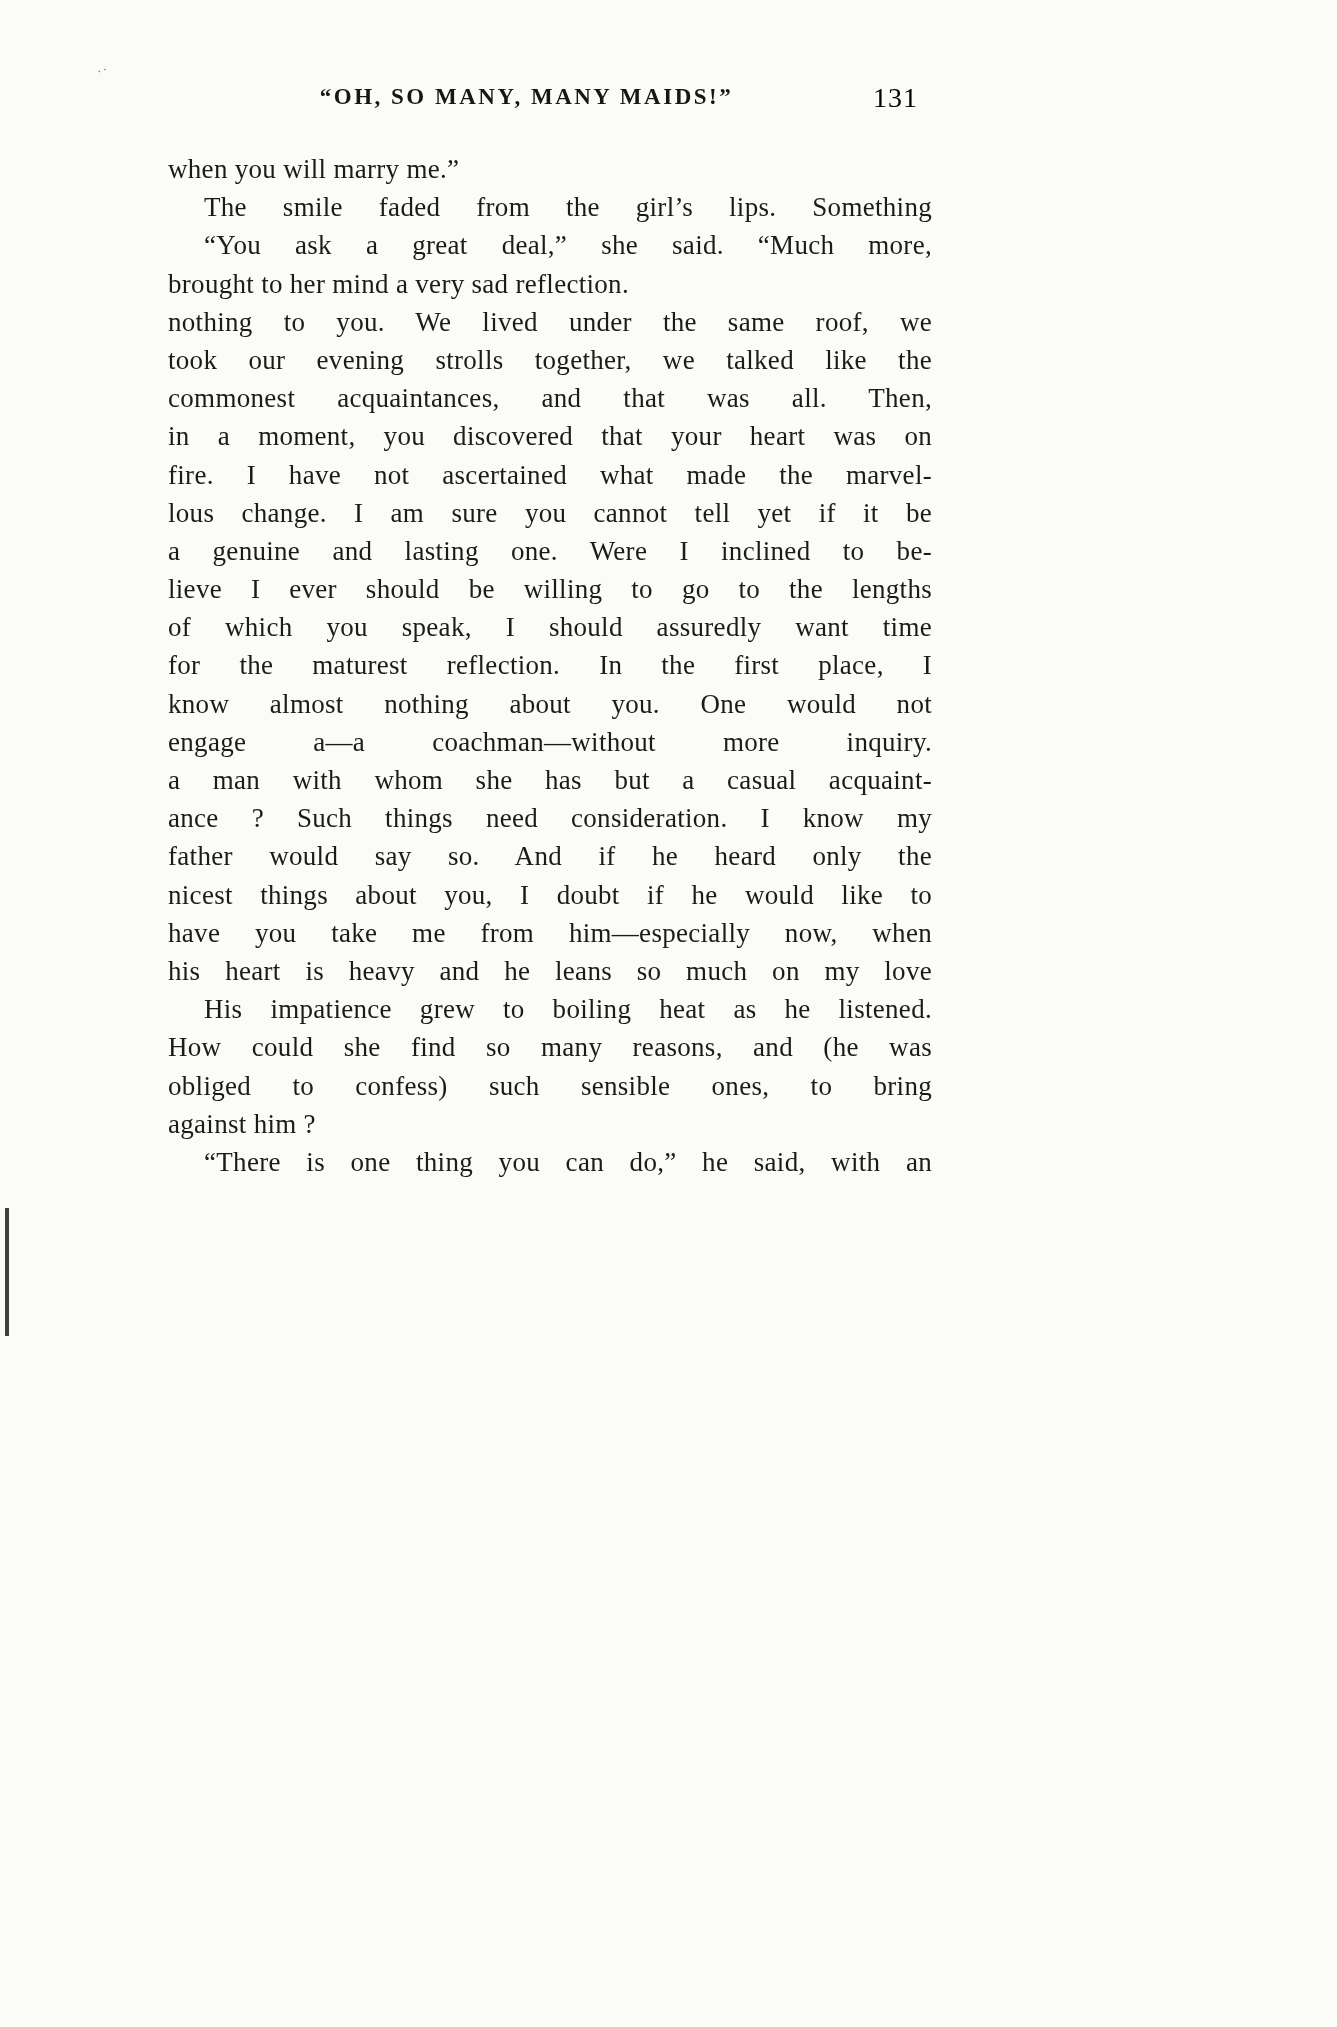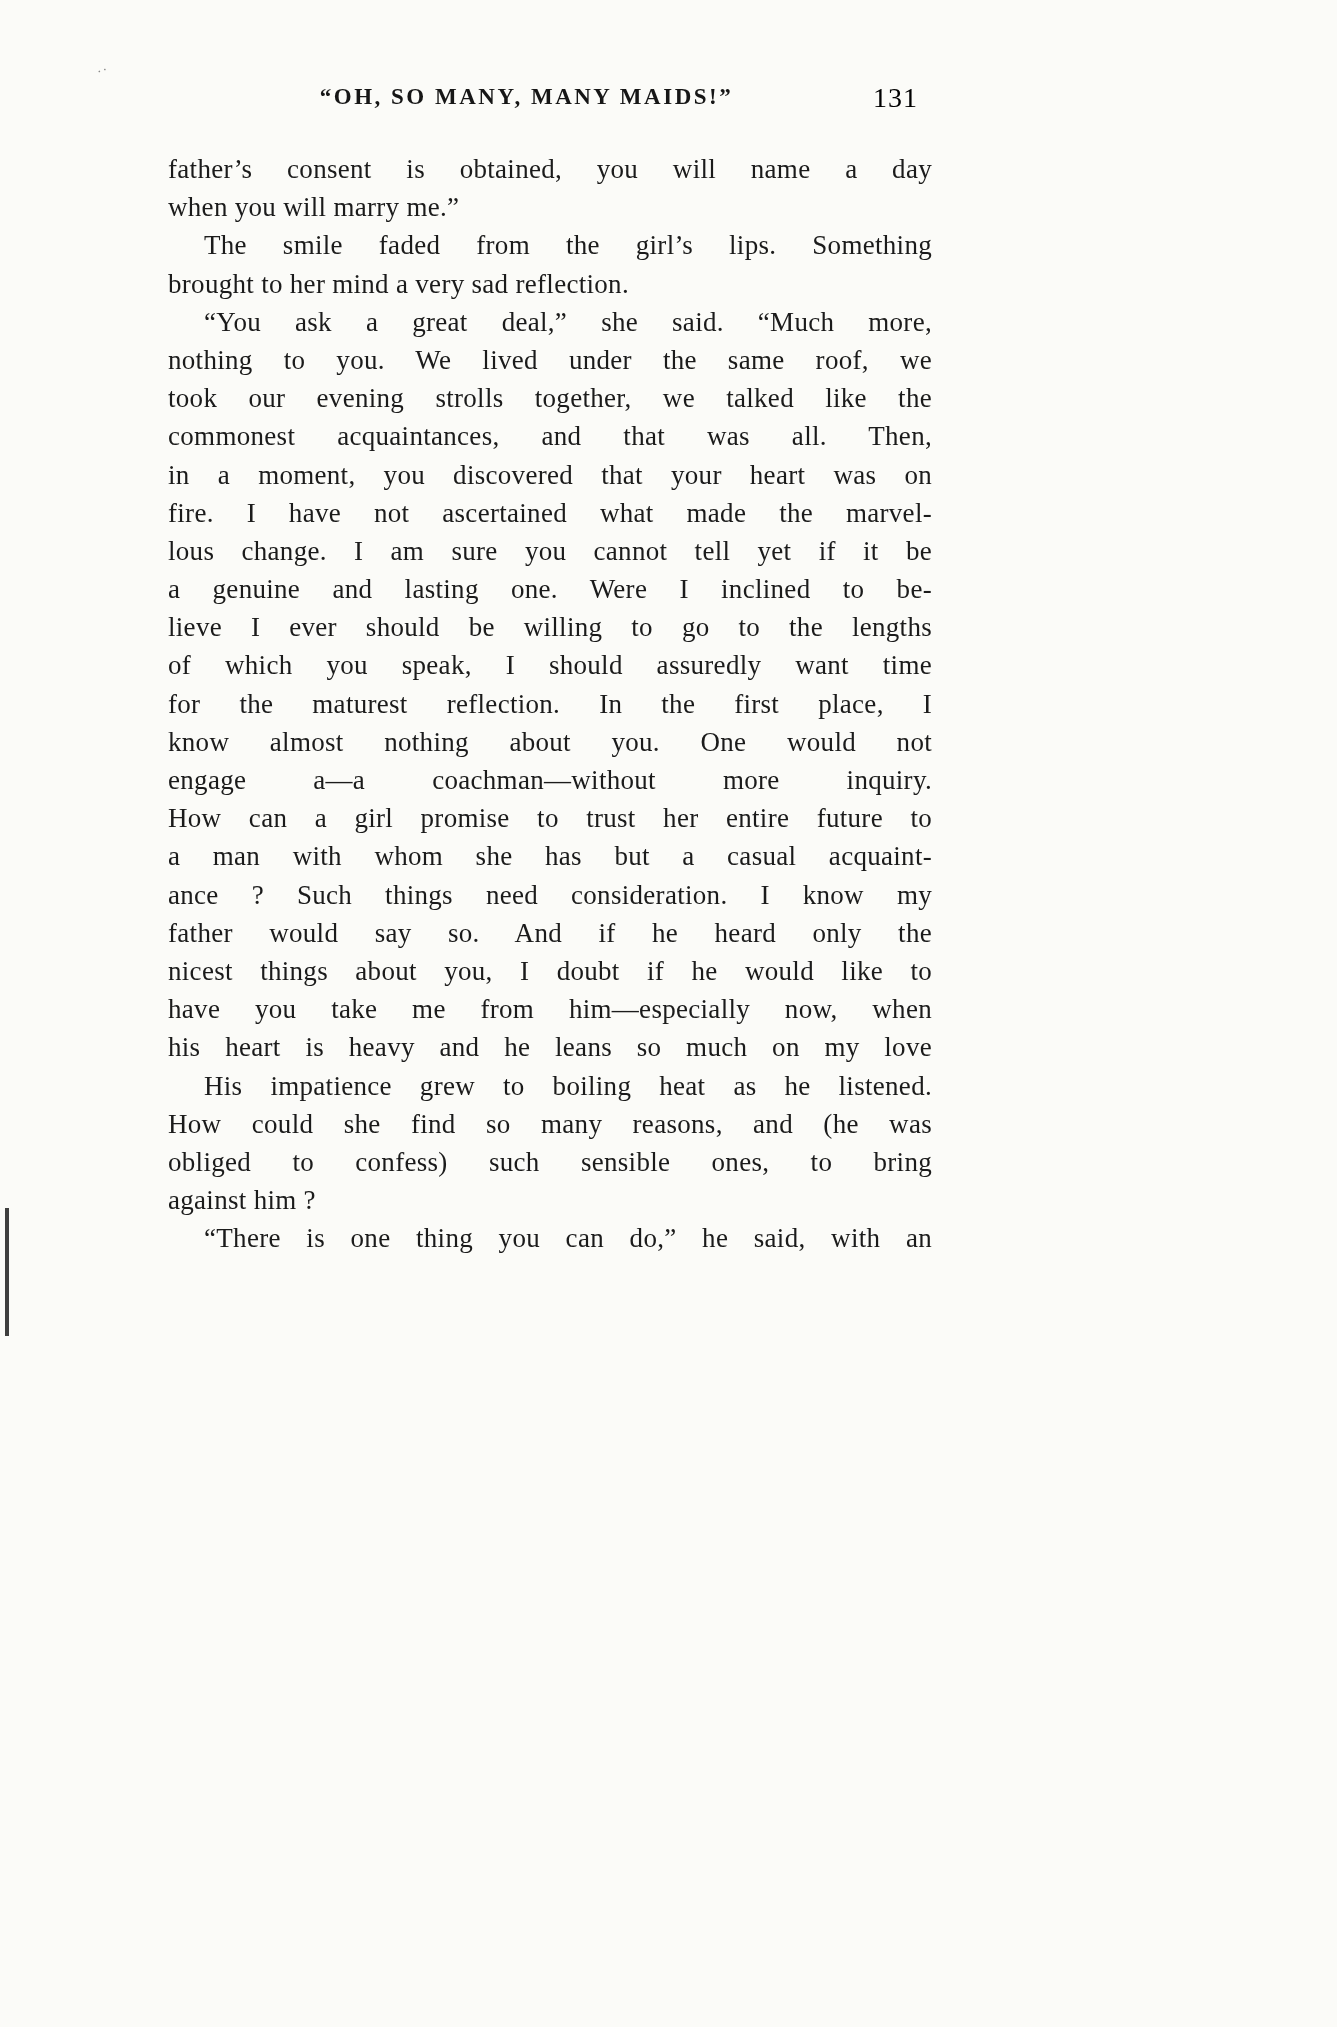--- a/index.html
+++ b/index.html
@@ -87,38 +87,36 @@
 
 <div class="scan-speck">.·</div>
 <div class="scan-artifact-line"></div>
 
 <div class="page-block">
   <div class="running-head">
     <div class="head-title">“OH, SO MANY, MANY MAIDS!”</div>
     <div class="head-page-number">131</div>
   </div>
   <div class="page-body">
-      <div class="line">father’s consent is obtained, you will name a day</div>
       <div class="line para-end">when you will marry me.”</div>
       <div class="line indent">The smile faded from the girl’s lips.  Something</div>
+      <div class="line indent">“You ask a great deal,” she said.  “Much more,</div>
       <div class="line para-end">brought to her mind a very sad reflection.</div>
-      <div class="line indent">“You ask a great deal,” she said.  “Much more,</div>
       <div class="line">nothing to you.  We lived under the same roof, we</div>
       <div class="line">took our evening strolls together, we talked like the</div>
       <div class="line">commonest acquaintances, and that was all.  Then,</div>
       <div class="line">in a moment, you discovered that your heart was on</div>
       <div class="line">fire.  I have not ascertained what made the marvel-</div>
       <div class="line">lous change.  I am sure you cannot tell yet if it be</div>
       <div class="line">a genuine and lasting one.  Were I inclined to be-</div>
       <div class="line">lieve I ever should be willing to go to the lengths</div>
       <div class="line">of which you speak, I should assuredly want time</div>
       <div class="line">for the maturest reflection.  In the first place, I</div>
       <div class="line">know almost nothing about you.  One would not</div>
       <div class="line">engage a—a coachman—without more inquiry.</div>
-      <div class="line">How can a girl promise to trust her entire future to</div>
       <div class="line">a man with whom she has but a casual acquaint-</div>
       <div class="line">ance ?  Such things need consideration.  I know my</div>
       <div class="line">father would say so.  And if he heard only the</div>
       <div class="line">nicest things about you, I doubt if he would like to</div>
       <div class="line">have you take me from him—especially now, when</div>
       <div class="line">his heart is heavy and he leans so much on my love</div>
       <div class="line indent">His impatience grew to boiling heat as he listened.</div>
       <div class="line">How could she find so many reasons, and (he was</div>
       <div class="line">obliged to confess) such sensible ones, to bring</div>
       <div class="line para-end">against him ?</div>

